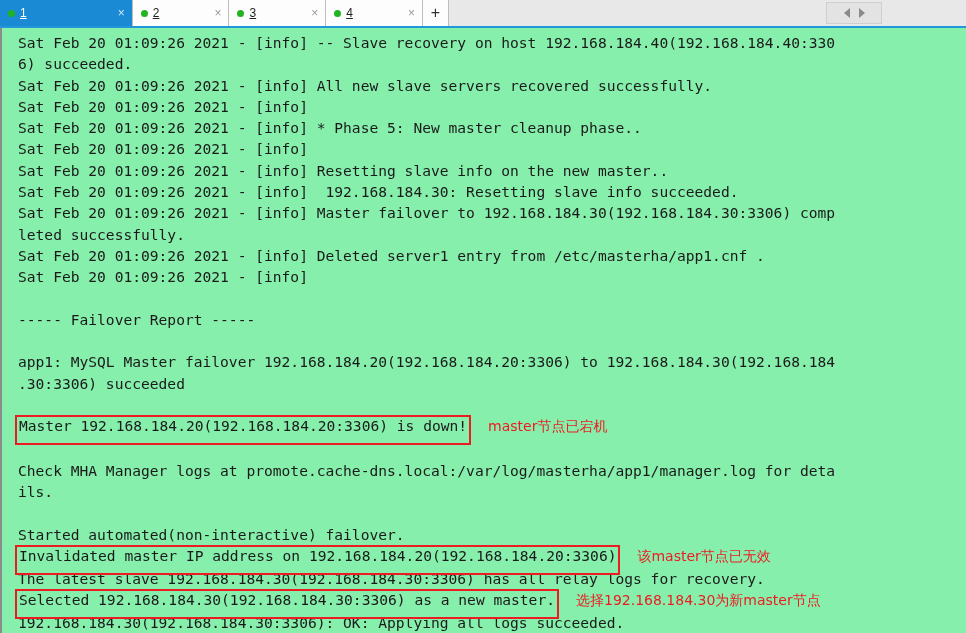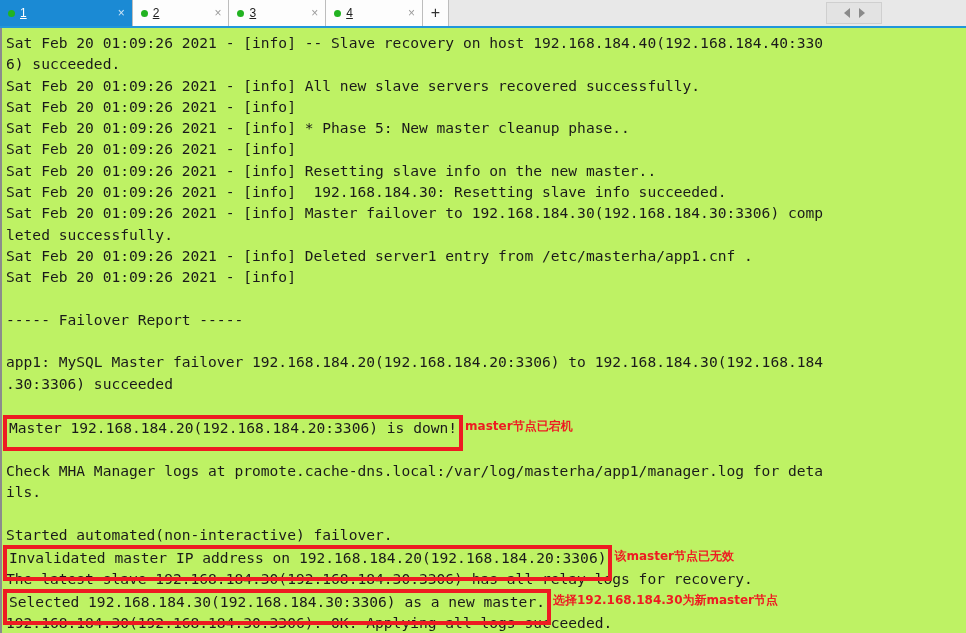--- a/index.html
+++ b/index.html
@@ -89,52 +89,52 @@
     border-bottom: 5px solid transparent;
   }
   #navbtns .left  { border-right: 6px solid #8a8a8a; }
   #navbtns .right { border-left: 6px solid #8a8a8a; }
 
   
   #terminal {
     position: relative;
     width: 966px;
     height: 605px;
-    background: #bef264;
+    background: #86efac;
     border-left: 2px solid #8c8c8c;
-    padding: 4px 0 0 4px;
+    padding: 4px 0 0 16px;
     font-family: "DejaVu Sans Mono", "Liberation Mono", monospace;
     font-size: 14.6px;
     line-height: 21.3px;
     color: #1a1a1a;
     white-space: pre;
     overflow: hidden;
   }
   .ln { height: 21.3px; white-space: pre; }
   .ln.blank { color: transparent; }
 
   
   .ln.boxed {
     position: relative;
     display: inline-block;
     padding: 0 2px;
-    border: 4px solid #ef4444;
+    border: 2px solid #ef4444;
     margin-left: -3px;
-    height: 36px;
+    height: 30px;
     line-height: 18px;
     vertical-align: top;
   }
   .boxwrap { height: 23px; white-space: nowrap; }
 
   .anno {
     font-family: "DejaVu Sans", "Liberation Sans", sans-serif;
     color: #ee1b22;
-    font-weight: bold;
-    font-size: 12px;
-    margin-left: 2px;
+    font-weight: normal;
+    font-size: 14px;
+    margin-left: 17px;
     vertical-align: top;
     line-height: 22px;
     display: inline-block;
     white-space: nowrap;
   }
 </style>
 </head>
 <body>
 
 <div id="tabbar">

